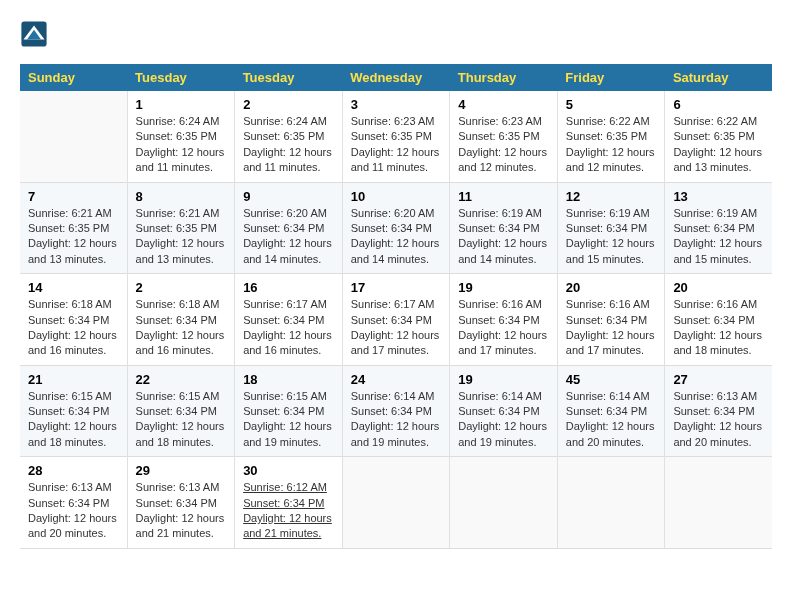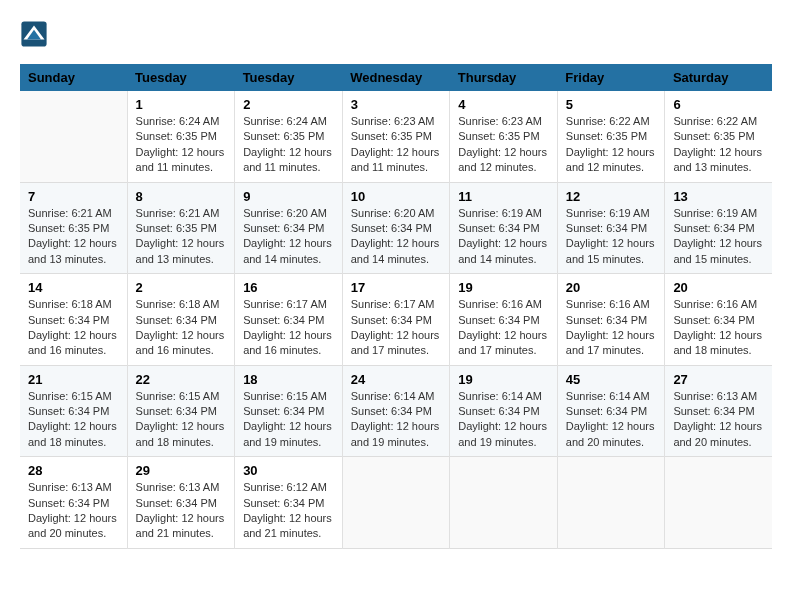--- a/index.html
+++ b/index.html
@@ -47,21 +47,21 @@
       color: #333;
       font-weight: normal;
     }
     table {
       width: 100%;
       border-collapse: collapse;
       font-size: 11px;
     }
     thead tr th {
       background-color: #2471a3;
-      color: #000000;
+      color: #fde047;
       text-align: left;
       padding: 6px 8px;
       font-size: 13px;
       font-weight: bold;
     }
     tbody tr {
       border-bottom: 1px solid #ddd;
     }
     tbody tr:nth-child(odd) {
       background-color: #fff;
@@ -333,21 +333,21 @@
         </td>
         <td>
           <div class="day-num">29</div>
           <div class="day-info" style="white-space: pre-line;">Sunrise: 6:13 AM
 Sunset: 6:34 PM
 Daylight: 12 hours
 and 21 minutes.</div>
         </td>
         <td>
           <div class="day-num">30</div>
-          <div class="day-info" style="white-space: pre-line;">Sunrise: 6:12 AM
+          <div class="day-info" style="white-space: pre-line; text-decoration: underline;">Sunrise: 6:12 AM
 Sunset: 6:34 PM
 Daylight: 12 hours
 and 21 minutes.</div>
         </td>
         <td class="empty-cell"></td>
         <td class="empty-cell"></td>
         <td class="empty-cell"></td>
         <td class="empty-cell"></td>
       </tr>
     </tbody>

